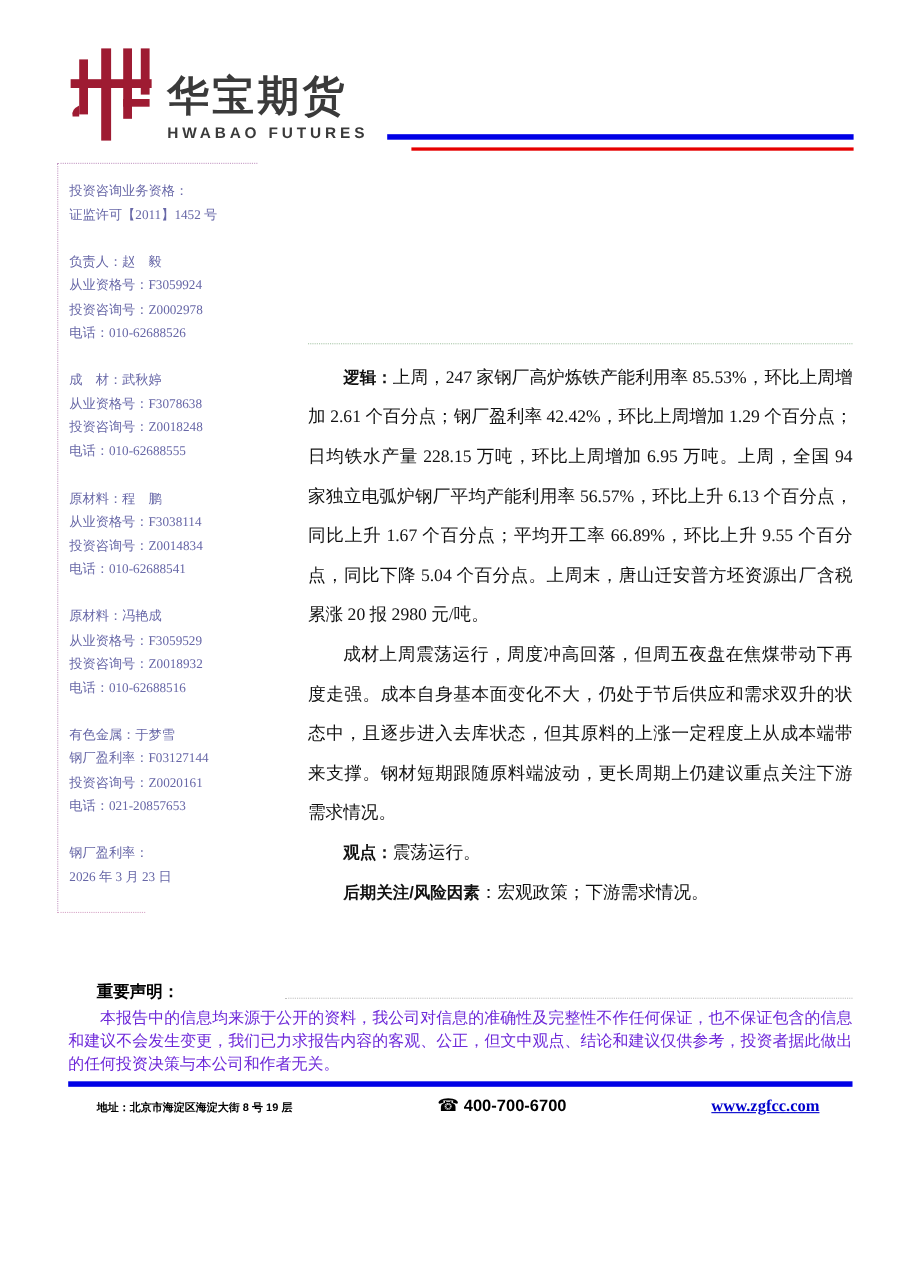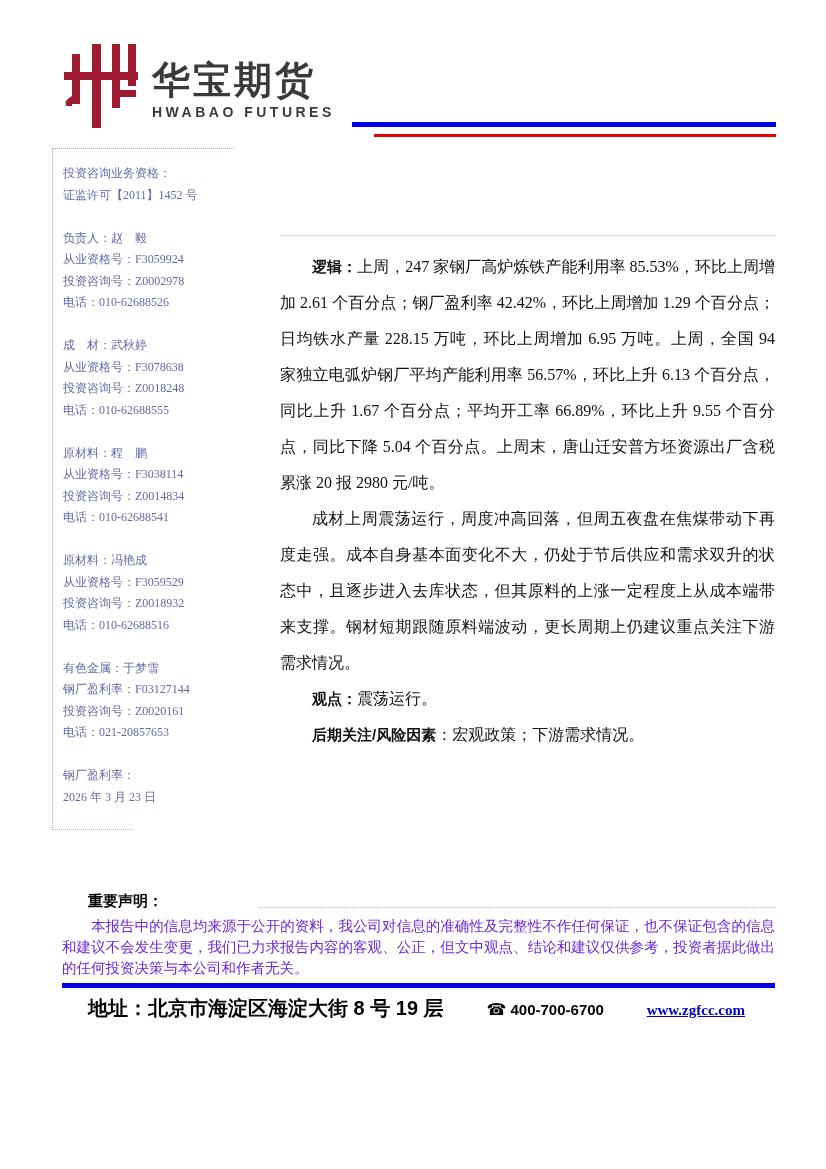--- a/index.html
+++ b/index.html
@@ -10,21 +10,21 @@
     height: 1169px;
     margin: 0 auto;
     background: #ffffff;
     font-family: "Liberation Serif", "DejaVu Serif", serif;
     color: #111;
     overflow: hidden;
   }
 
   
   .header { position: relative; height: 140px; }
-  .logo { position: absolute; left: 64px; top: 42px; display: flex; align-items: center; }
+  .logo { position: absolute; left: 64px; top: 42px; display: flex; align-items: flex-end; }
   .logo-mark { width: 74px; height: 86px; margin-right: 14px; }
   .logo-text { padding-top: 10px; }
   .brand-cn {
     font-family: "Liberation Sans", "DejaVu Sans", sans-serif;
     font-weight: bold; font-size: 38px; line-height: 40px;
     color: #3a3a3a; letter-spacing: 3px; white-space: nowrap;
   }
   .brand-en {
     font-family: "Liberation Sans", "DejaVu Sans", sans-serif;
     font-weight: bold; font-size: 14px; color: #3a3a3a;
@@ -39,21 +39,21 @@
   .rule-red  { position: absolute; left: 374px; right: 50px; top: 134px; height: 3px; background: #e60000; }
 
   
   .doc-title {
     margin: 24px 50px 0 62px; height: 40px;
     text-align: center; font-size: 27px; font-weight: bold;
     letter-spacing: 2px; color: #000; white-space: nowrap;
   }
 
   
-  .columns { display: flex; margin: 8px 51px 0 52px; min-height: 645px; align-items: center; }
+  .columns { display: flex; margin: 8px 51px 0 52px; min-height: 645px; align-items: flex-end; }
   .sidebar {
     width: 182px; flex: 0 0 182px;
     border-top: 1px dotted #c49ac4;
     border-left: 1px dotted #c49ac4;
     padding: 14px 0 0 10px;
     color: #6767a7;
     font-size: 12px; line-height: 21.5px;
     position: relative;
   }
   .sidebar::after {
@@ -89,21 +89,21 @@
   }
 
   
   .footer { margin: 3px 51px 0 62px; }
   .footer-rule { height: 5px; background: #0000e6; }
   .footer-row {
     display: flex; align-items: baseline; justify-content: space-between;
     padding: 7px 30px 0 26px;
     font-family: "Liberation Sans", "DejaVu Sans", sans-serif;
   }
-  .footer-address { font-weight: bold; font-size: 20px; color: #000; white-space: nowrap; }
+  .footer-address { font-weight: bold; font-size: 10px; color: #000; white-space: nowrap; }
   .footer-phone { font-weight: bold; font-size: 15px; color: #000; white-space: nowrap; }
   .footer-phone .phone-icon { font-weight: normal; font-size: 16px; }
   .footer-site {
     font-family: "Liberation Serif", "DejaVu Serif", serif;
     font-weight: bold; font-size: 15px; color: #0000cc;
     text-decoration: underline; white-space: nowrap; cursor: pointer;
   }
 </style>
 </head>
 <body>

